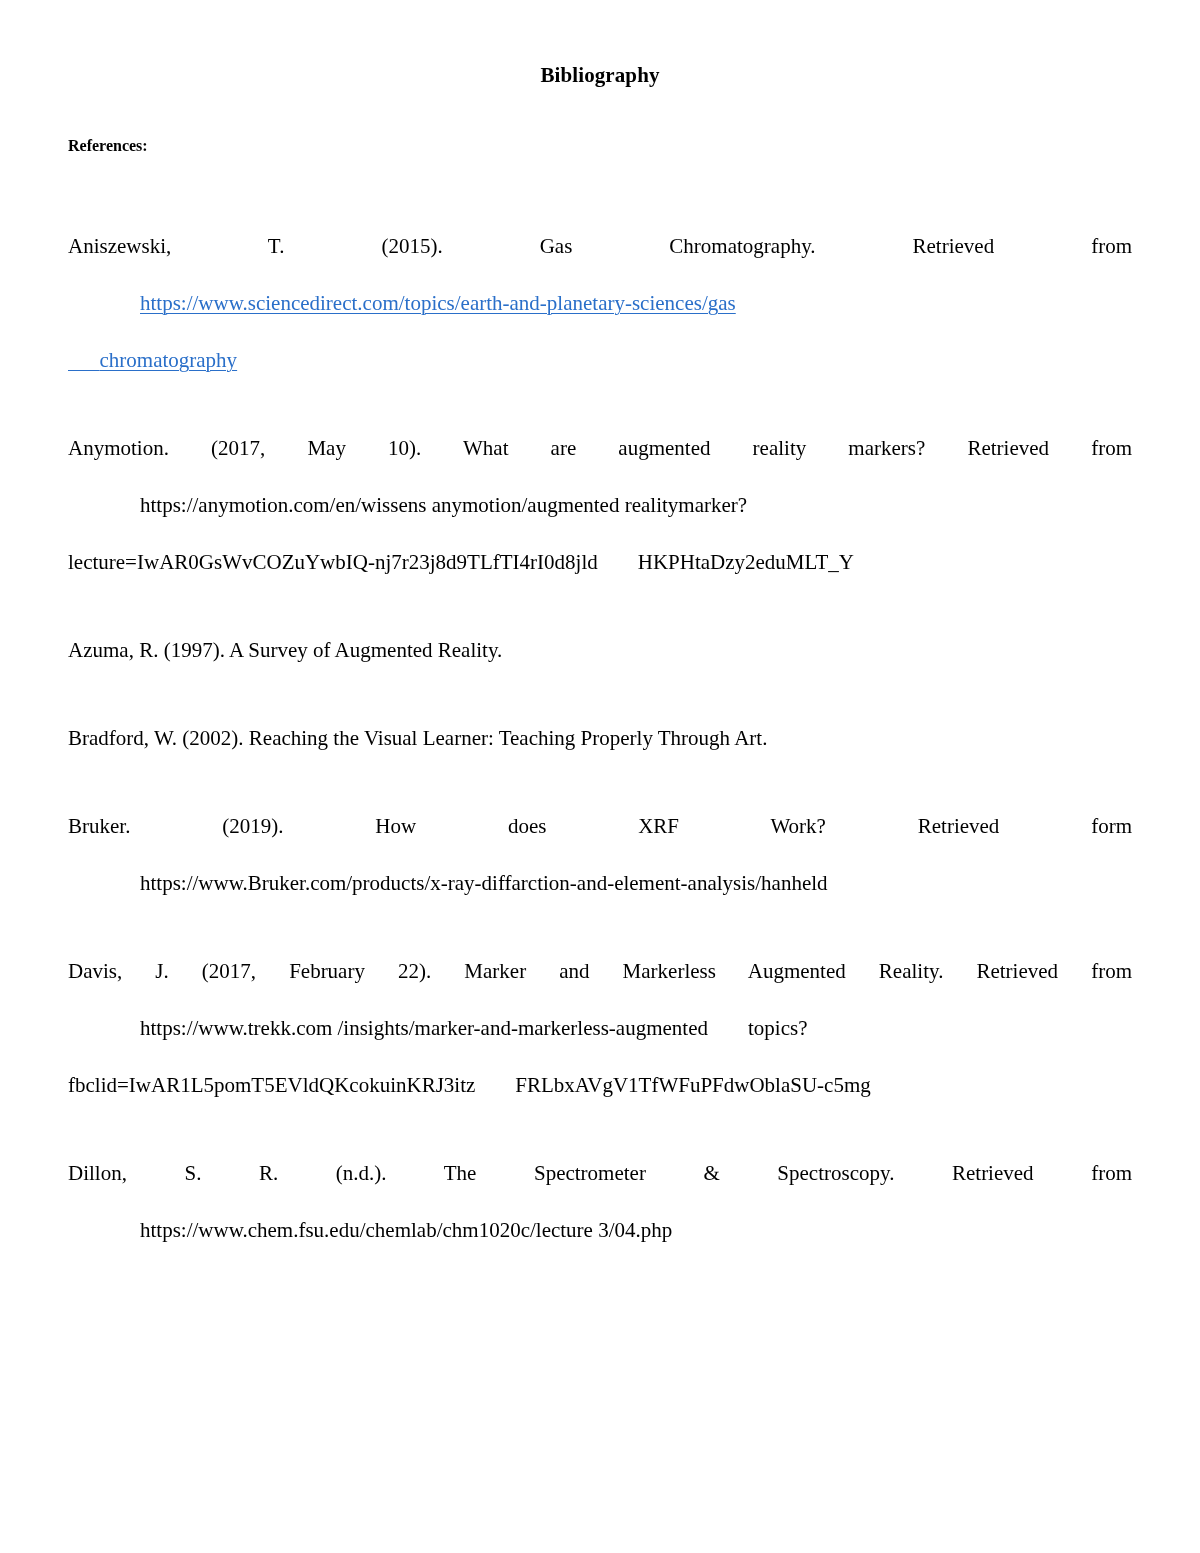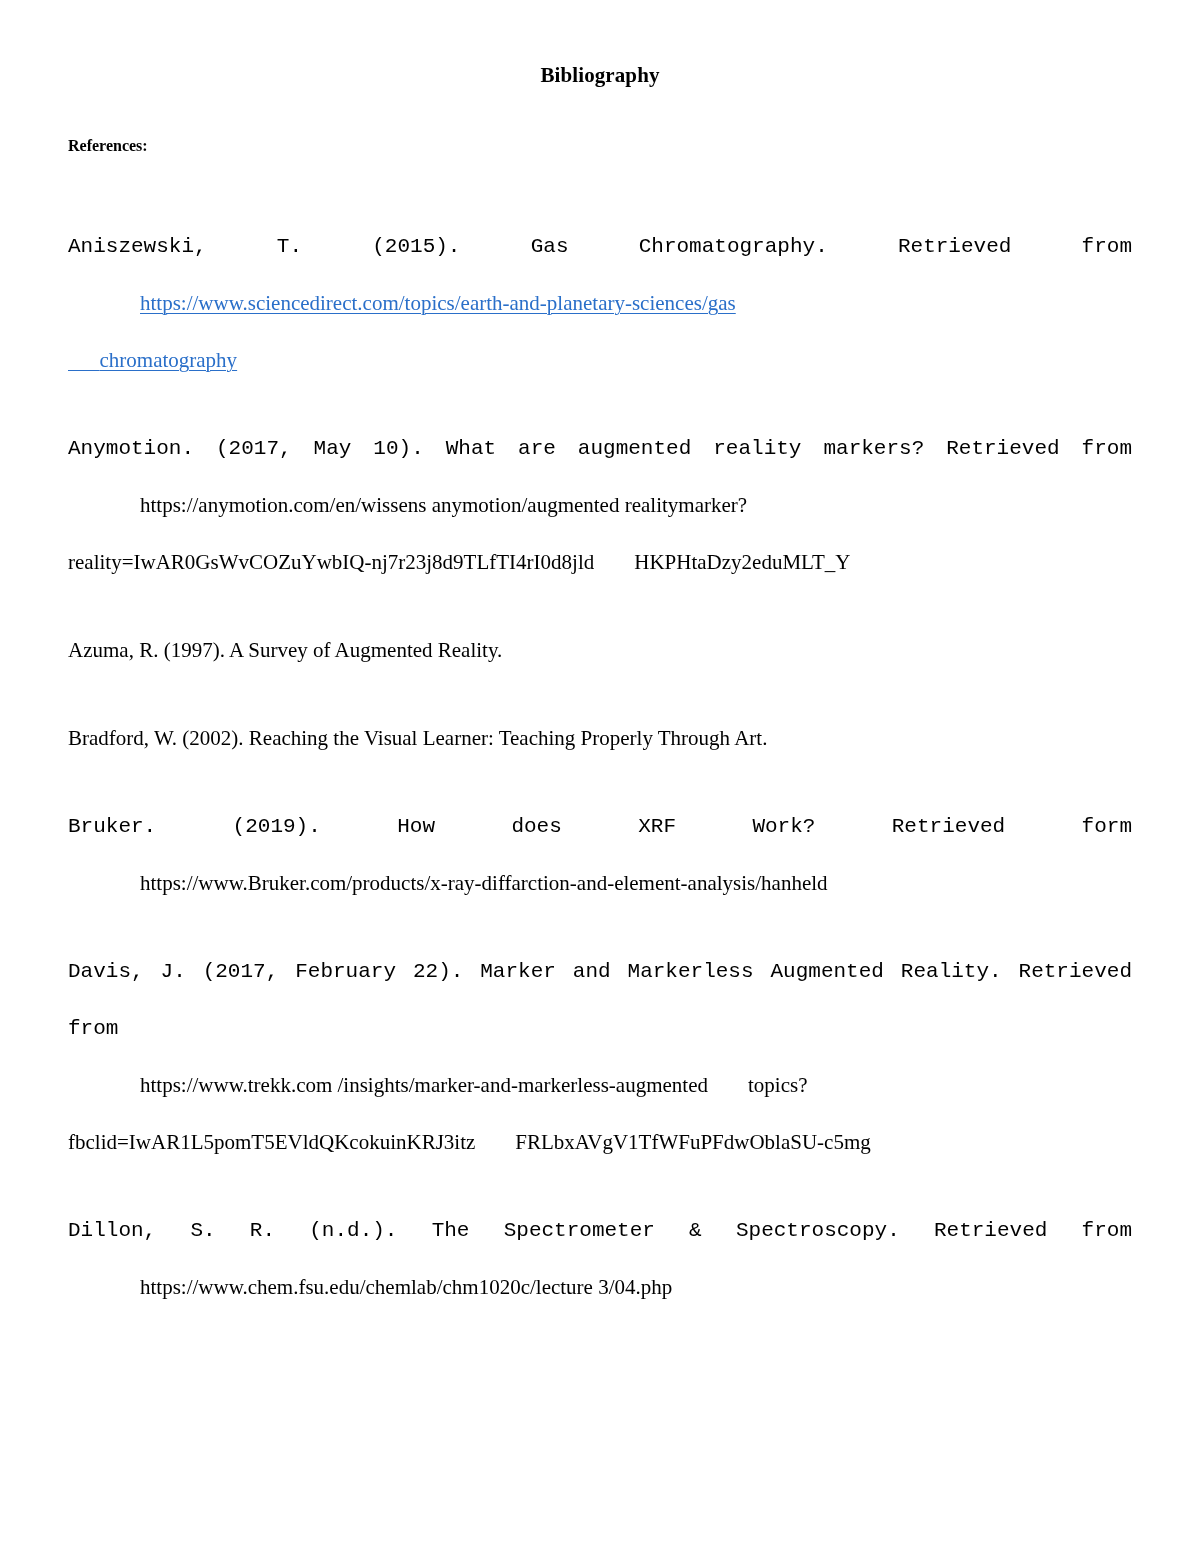--- a/index.html
+++ b/index.html
@@ -65,21 +65,20 @@
 
   .ref-line {
     display: block;
     white-space: pre-wrap;
   }
 
   
   .ref-line.justified {
     text-align: justify;
     text-align-last: justify;
-    font-family: Liberation Mono, monospace;
   }
   .ref-line.flush {
     text-align: center;
     text-align-last: left;
   }
   .ref-line.indent {
     padding-left: 72px;
   }
 
   .link {
@@ -111,21 +110,21 @@
 
     <div class="ref-list" id="ref-list">
         <div class="ref-entry gap-1">
           <span class="ref-line justified">Aniszewski, T. (2015). Gas Chromatography. Retrieved from</span>
           <span class="ref-line flush indent"><span class="link">https://www.sciencedirect.com/topics/earth-and-planetary-sciences/gas</span></span>
           <span class="ref-line flush"><span class="link-lead">      </span><span class="link">chromatography</span></span>
         </div>
         <div class="ref-entry gap-n">
           <span class="ref-line justified">Anymotion. (2017, May 10). What are augmented reality markers? Retrieved from</span>
           <span class="ref-line flush indent">https://anymotion.com/en/wissens anymotion/augmented realitymarker?</span>
-          <span class="ref-line flush"><span>reality=IwAR0GsWvCOZuYwbIQ-nj7r23j8d9TLfTI4rI0d8jld</span><span style="display: inline-block; width: 40px;"></span><span>HKPHtaDzy2eduMLT_Y</span></span>
+          <span class="ref-line flush"><span>lecture=IwAR0GsWvCOZuYwbIQ-nj7r23j8d9TLfTI4rI0d8jld</span><span style="display: inline-block; width: 40px;"></span><span>HKPHtaDzy2eduMLT_Y</span></span>
         </div>
         <div class="ref-entry gap-n">
           <span class="ref-line flush">Azuma, R. (1997). A Survey of Augmented Reality.</span>
         </div>
         <div class="ref-entry gap-n">
           <span class="ref-line flush">Bradford, W. (2002). Reaching the Visual Learner: Teaching Properly Through Art.</span>
         </div>
         <div class="ref-entry gap-n">
           <span class="ref-line justified">Bruker. (2019). How does XRF Work? Retrieved form</span>
           <span class="ref-line flush indent">https://www.Bruker.com/products/x-ray-diffarction-and-element-analysis/hanheld</span>

